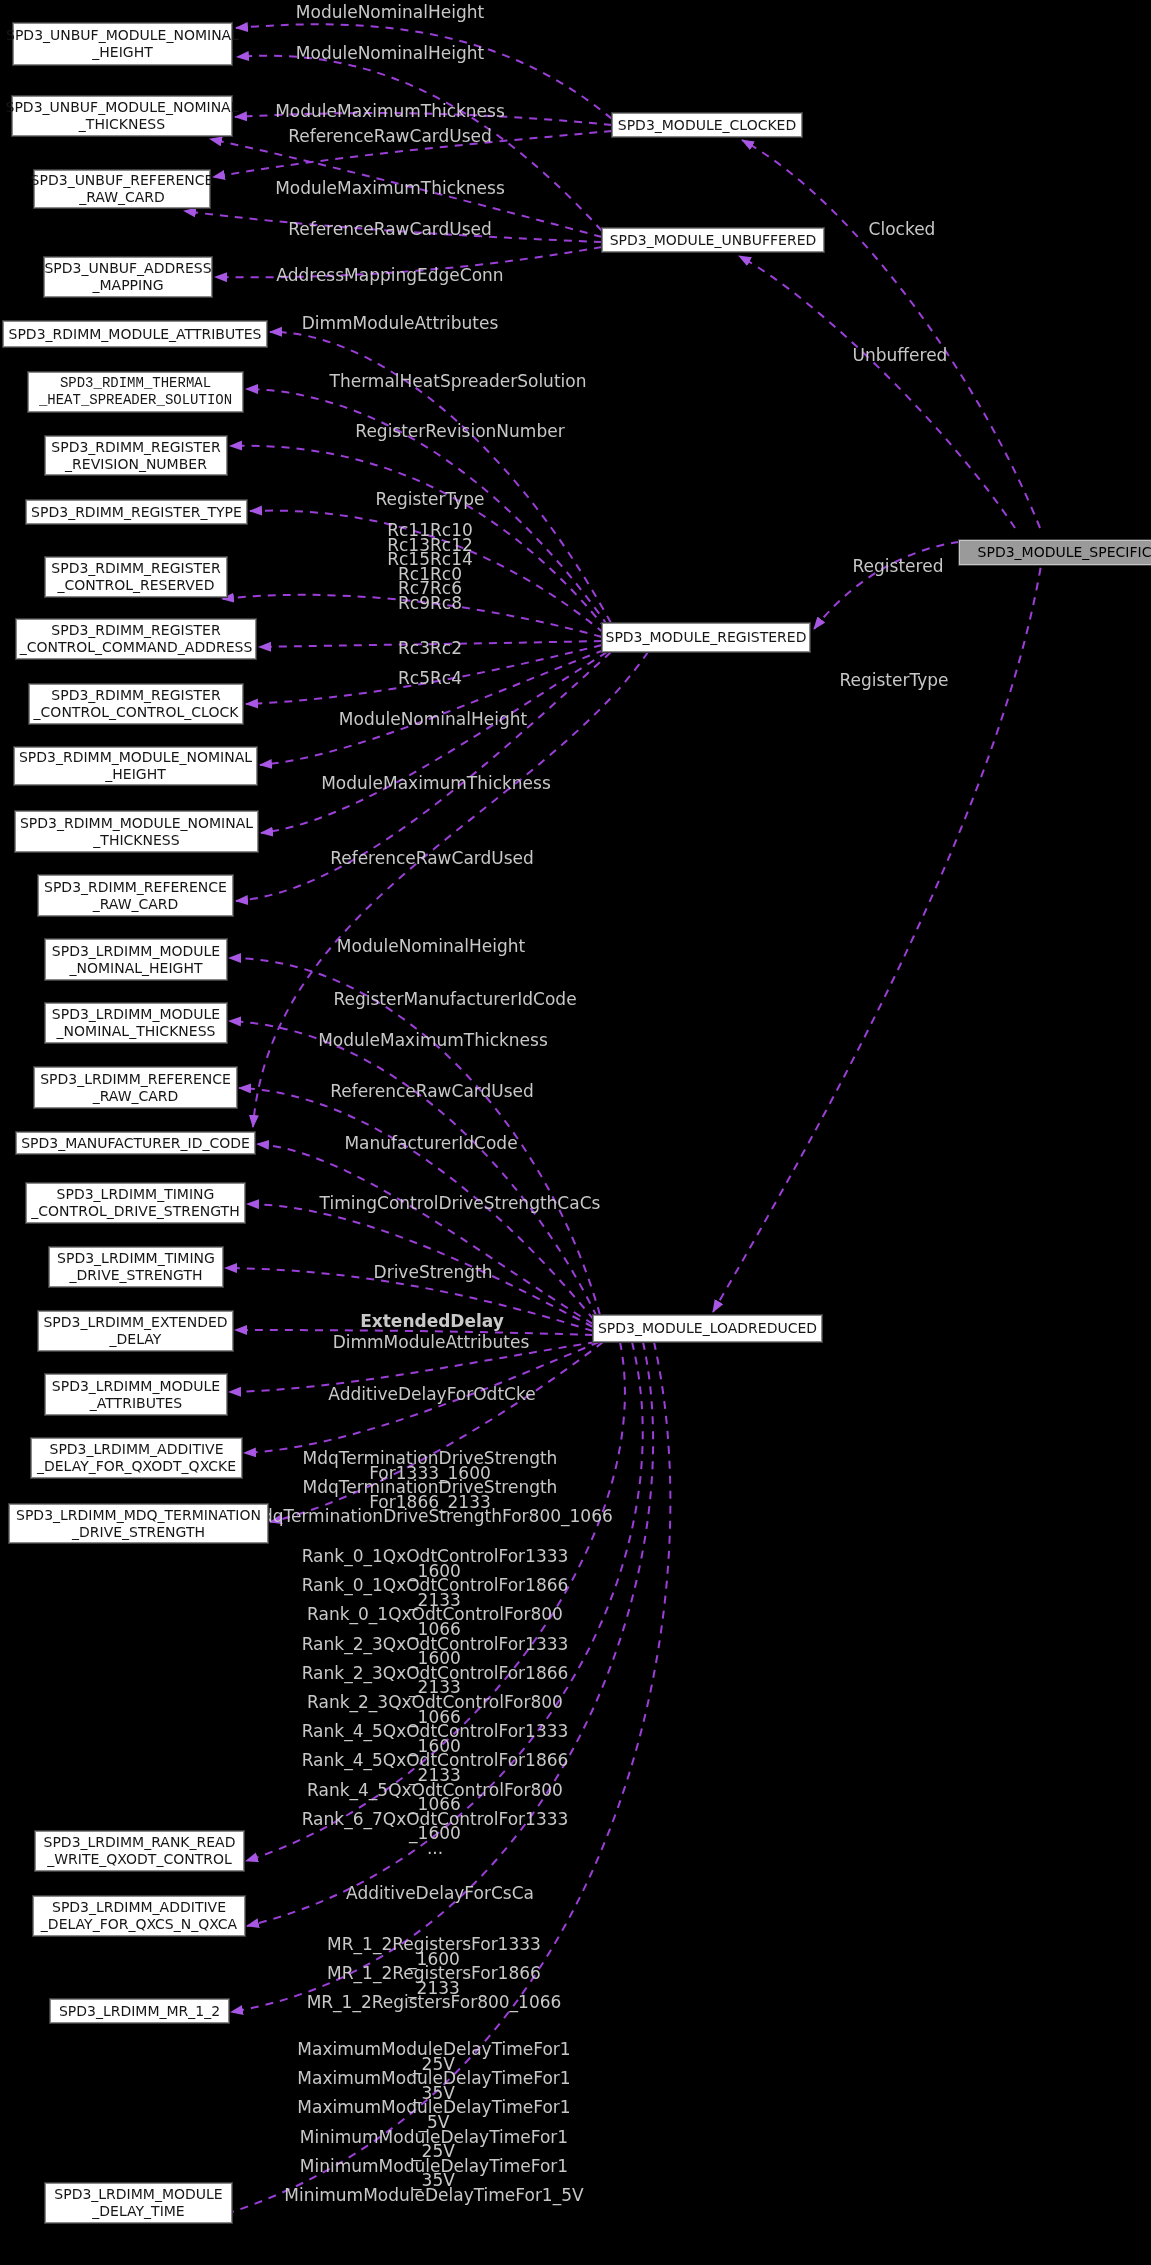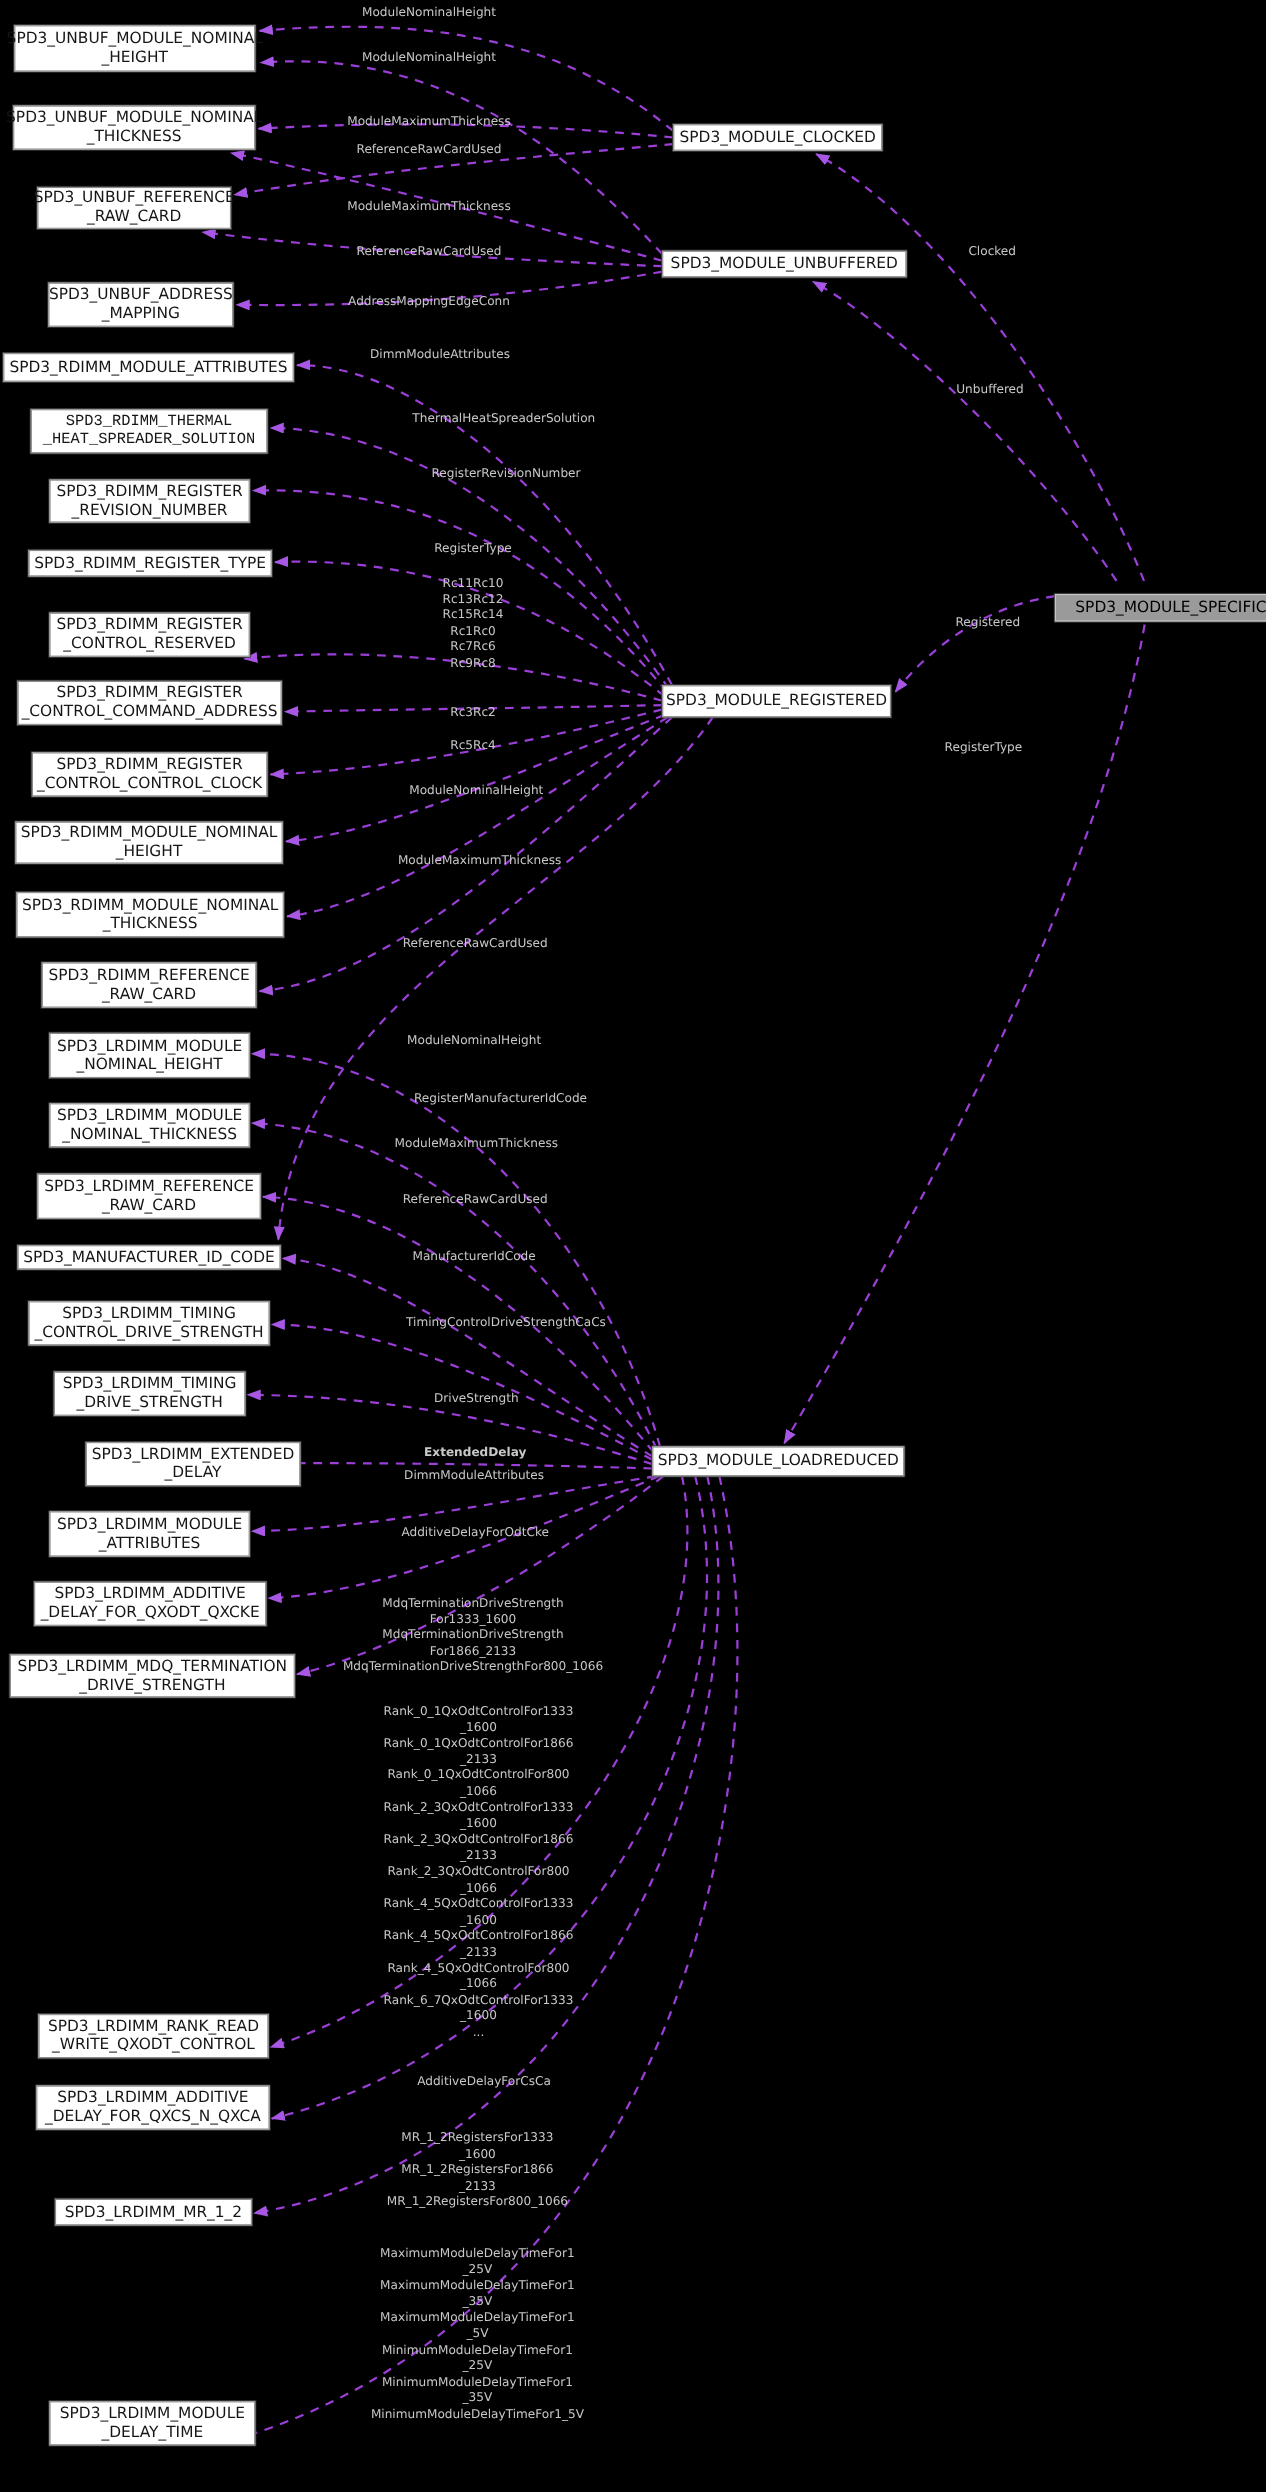--- a/index.html
+++ b/index.html
@@ -26,21 +26,21 @@
   }
   .node.current{
     background:#9a9a9a;
     border-color:#c6c6c6;
     color:#000;
   }
   .edge-label{
     position:absolute;
     transform:translate(-50%,-50%);
     color:#c8c8c8;
-    font-size:11px;line-height:14.6px;
+    font-size:17px;line-height:14.6px;
     white-space:pre;
     text-align:center;
     z-index:1;
   }
 </style>
 </head>
 <body>
 
 <div class="canvas">
     <svg width="1151" height="2265" viewBox="0 0 1151 2265">
@@ -235,21 +235,21 @@
       <div>SPD3_MANUFACTURER_ID_CODE</div>
     </div>
     <div class="node" style="left: 26px; top: 1183px; width: 219px; height: 40px;">
       <div>SPD3_LRDIMM_TIMING</div>
       <div>_CONTROL_DRIVE_STRENGTH</div>
     </div>
     <div class="node" style="left: 49px; top: 1247px; width: 174px; height: 40px;">
       <div>SPD3_LRDIMM_TIMING</div>
       <div>_DRIVE_STRENGTH</div>
     </div>
-    <div class="node" style="left: 38px; top: 1311px; width: 195px; height: 40px; margin-left: 40px;">
+    <div class="node" style="left: 38px; top: 1311px; width: 195px; height: 40px;">
       <div>SPD3_LRDIMM_EXTENDED</div>
       <div>_DELAY</div>
     </div>
     <div class="node" style="left: 45px; top: 1374px; width: 182px; height: 41px;">
       <div>SPD3_LRDIMM_MODULE</div>
       <div>_ATTRIBUTES</div>
     </div>
     <div class="node" style="left: 31px; top: 1438px; width: 211px; height: 40px;">
       <div>SPD3_LRDIMM_ADDITIVE</div>
       <div>_DELAY_FOR_QXODT_QXCKE</div>

